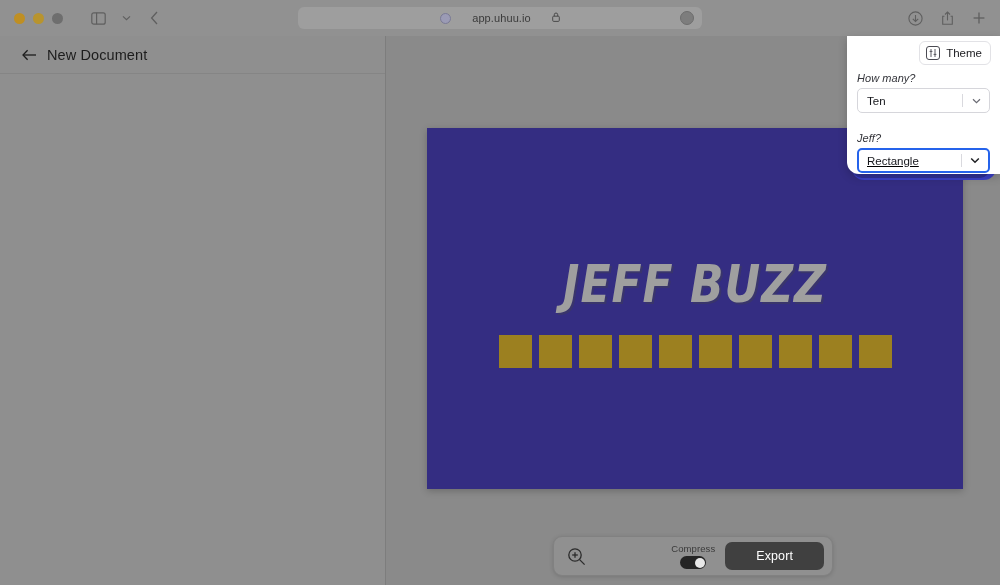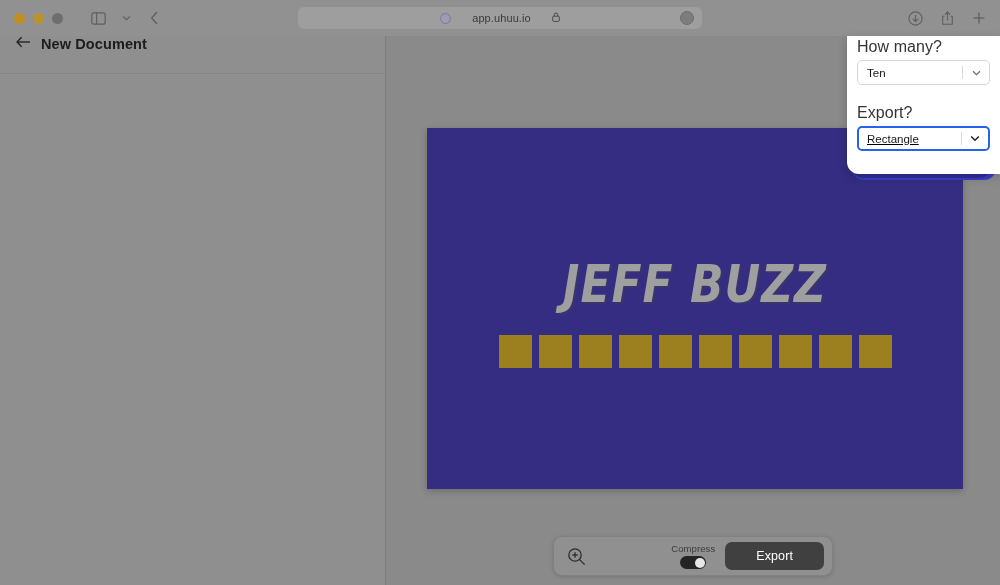--- a/index.html
+++ b/index.html
@@ -122,25 +122,24 @@
     top: 36px;
     width: 386px;
     height: 549px;
     background: #8f8f8f;
     border-right: 1px solid #7d7d7d;
   }
 
   .sidebar-header {
     height: 38px;
     display: flex;
-    align-items: flex-start;
+    align-items: center;
     gap: 10px;
-    padding: 0 16px;
+    padding: 0 22px;
     border-bottom: 1px solid #858585;
-    font-weight: bold;
   }
   .back-arrow {
     color: #1d1d1d;
     display: flex;
     align-items: center;
   }
   .sidebar-title {
     font-size: 14.5px;
     color: #1d1d1d;
     letter-spacing: 0.1px;
@@ -353,24 +352,25 @@
     border-radius: 3px;
     display: flex;
     align-items: center;
     justify-content: center;
   }
 
   .theme-body {
     padding: 2px 10px 10px 10px;
   }
   .ctrl-label {
-    font-size: 16px;
+    font-size: 11px;
     color: #33343a;
     margin-bottom: 4px;
     letter-spacing: 0.05px;
+    font-style: italic;
   }
   .ctrl-select {
     height: 25px;
     border: 1px solid #d6d6db;
     border-radius: 5px;
     background: #ffffff;
     display: flex;
     align-items: center;
     padding: 0 0 0 9px;
     margin-bottom: 19px;
@@ -519,35 +519,48 @@
 
       <button class="export-btn">Export</button>
     </div>
   </div>
 
   <div class="theme-shadow" style="background: rgb(59, 63, 200);"></div>
   <div class="theme-shadow2"></div>
 
   <div class="theme-panel">
 
+    <div class="theme-topbar">
+      <div class="theme-button">
+        <span class="theme-icon-box">
+          <svg width="10" height="10" viewBox="0 0 10 10" fill="none" stroke="#4a4a52" stroke-width="0.9">
+            <line x1="3" y1="1" x2="3" y2="9"></line>
+            <line x1="7" y1="1" x2="7" y2="9"></line>
+            <line x1="1.6" y1="3.4" x2="4.4" y2="3.4"></line>
+            <line x1="5.6" y1="6.4" x2="8.4" y2="6.4"></line>
+          </svg>
+        </span>
+        <span class="theme-button-label">Theme</span>
+      </div>
+    </div>
 
     <div class="theme-body">
 
       <div class="ctrl-label">How many?</div>
       <div class="ctrl-select">
         <span class="ctrl-value">Ten</span>
         <span class="ctrl-divider"></span>
         <span class="ctrl-caret">
           <svg width="9" height="6" viewBox="0 0 9 6" fill="none" stroke="currentColor" stroke-width="1.2">
             <polyline points="1,1.3 4.5,4.6 8,1.3"></polyline>
           </svg>
         </span>
       </div>
 
-      <div class="ctrl-label">Export?</div>
+      <div class="ctrl-label">Jeff?</div>
       <div class="ctrl-select focused" style="border-color: rgb(37, 99, 235); text-decoration: underline;">
         <span class="ctrl-value">Rectangle</span>
         <span class="ctrl-divider"></span>
         <span class="ctrl-caret">
           <svg width="10" height="7" viewBox="0 0 10 7" fill="none" stroke="currentColor" stroke-width="1.5">
             <polyline points="1.2,1.5 5,5.2 8.8,1.5"></polyline>
           </svg>
         </span>
       </div>
 

